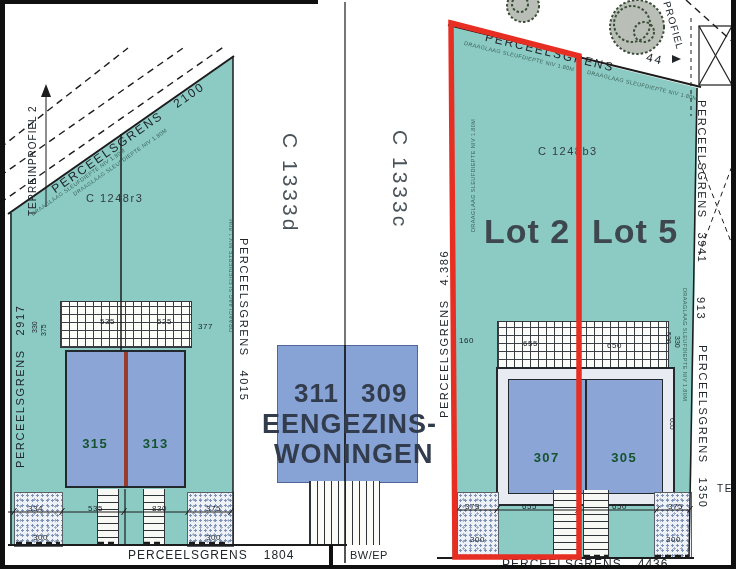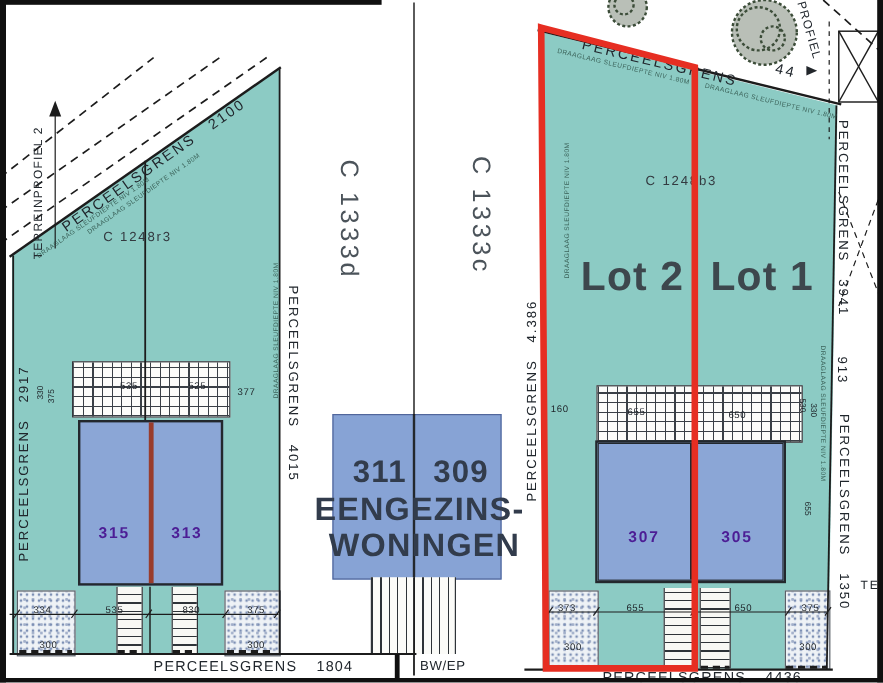--- a/index.html
+++ b/index.html
@@ -24,37 +24,37 @@
   
   .stip{position:absolute;background-color:#eef2f6;
         background-image:radial-gradient(#7d90b5 1px,transparent 1.4px),
                          radial-gradient(#a3b0ca 1px,transparent 1.4px);
         background-size:5px 5px,7px 7px;background-position:0 0,2px 3px;
         border:1px solid #5a6068;}
   
   .bld{position:absolute;background:var(--bblue,#8ba6d6);border:2.5px solid #23282d;display:flex;}
   .bld .half{flex:1;display:flex;align-items:center;justify-content:center;padding-top:22px;}
   .wall{width:4px;background:var(--wallred,#993c2c);}
-  .bld2{position:absolute;border:2px solid #23282d;padding:0;background:#e8ecf2;}
+  .bld2{position:absolute;border:2px solid #23282d;padding:10px;background:#e8ecf2;}
   .bld2 .inner{height:100%;border:1.5px solid #23282d;background:var(--bblue,#8ba6d6);display:flex;box-sizing:border-box;}
   .bld2 .half{flex:1;display:flex;align-items:center;justify-content:center;padding-top:16px;}
   .bld2 .div2{width:2px;background:#23282d;}
   .box{position:absolute;background:var(--boxblue,#87a3d5);border:1px solid #51669b;}
   
   .t{position:absolute;white-space:nowrap;color:#2e3740;}
   .pg{font-size:11px;letter-spacing:1.6px;color:#20262c;}
   .pg .v{margin-left:14px;}
   .pg12{font-size:12px;letter-spacing:2px;color:#20262c;}
   .pg12 .v{margin-left:16px;}
   .lot{font-size:34px;font-weight:600;color:#3d474d;letter-spacing:1px;}
   .code{font-size:11px;letter-spacing:1.5px;color:#333a40;}
   .codelg{font-size:21px;letter-spacing:3px;color:#4b535a;}
   .dim{font-size:8px;color:#1d2227;letter-spacing:.5px;}
   .dim7{font-size:7px;color:#1d2227;}
-  .house{font-size:13px;font-weight:600;color:#4c1d95;letter-spacing:1.5px;margin-top:26px;}
+  .house{font-size:13px;font-weight:600;color:#14532d;letter-spacing:1.5px;margin-top:26px;}
   .big{font-size:26px;font-weight:600;color:#323c4c;letter-spacing:1px;}
   .note{font-size:5.5px;color:#33584f;letter-spacing:.4px;opacity:.9;}
   
   svg.layer{position:absolute;left:0;top:0;z-index:3;}
   svg.top{z-index:5;}
   .txt{z-index:4;}
   .frame{position:absolute;background:#101010;z-index:6;}
   line,polyline,path,rect.sv{stroke:#1c1c1c;}
   .redl{stroke:var(--hlred,#e62e22);}
 </style>
@@ -189,21 +189,21 @@
   <div class="t txt big" style="left:361px;top:378px;">309</div>
   <div class="t txt big" style="left:262px;top:409px;font-size:27px;">EENGEZINS-</div>
   <div class="t txt big" style="left:274px;top:439px;font-size:27px;">WONINGEN</div>
   <div class="t txt pg" style="left:350px;top:549px;letter-spacing:.5px;">BW/EP</div>
 
   <div class="t txt pg12" style="left:487px;top:30px;transform:rotate(13.5deg);transform-origin:0 0;">PERCEELSGRENS</div>
   <div class="t txt pg12" style="left:648px;top:50px;transform:rotate(13.5deg);transform-origin:0 0;">44</div>
   <div class="t txt pg" style="left:672px;top:0px;font-size:10px;letter-spacing:1px;transform:rotate(74deg);transform-origin:0 0;">PROFIEL</div>
   <div class="t txt code" style="left:538px;top:145px;">C 1248b3</div>
   <div class="t txt lot" style="left:484px;top:212px;text-align:right;">Lot 2</div>
-  <div class="t txt lot" style="left:592px;top:212px;">Lot 1</div>
+  <div class="t txt lot" style="left:592px;top:212px;">Lot 5</div>
   <div class="t txt pg" style="left:438px;top:418px;transform:rotate(-90deg);transform-origin:0 0;">
     <span>PERCEELSGRENS</span><span class="v">4.386</span>
   </div>
   <div class="t txt pg" style="left:708px;top:100px;transform:rotate(90deg);transform-origin:0 0;">
     <span>PERCEELSGRENS</span><span class="v">3941</span>
   </div>
   <div class="t txt pg" style="left:707px;top:297px;transform:rotate(90deg);transform-origin:0 0;">913</div>
   <div class="t txt pg" style="left:709px;top:345px;transform:rotate(90deg);transform-origin:0 0;">
     <span>PERCEELSGRENS</span><span class="v">1350</span>
   </div>

